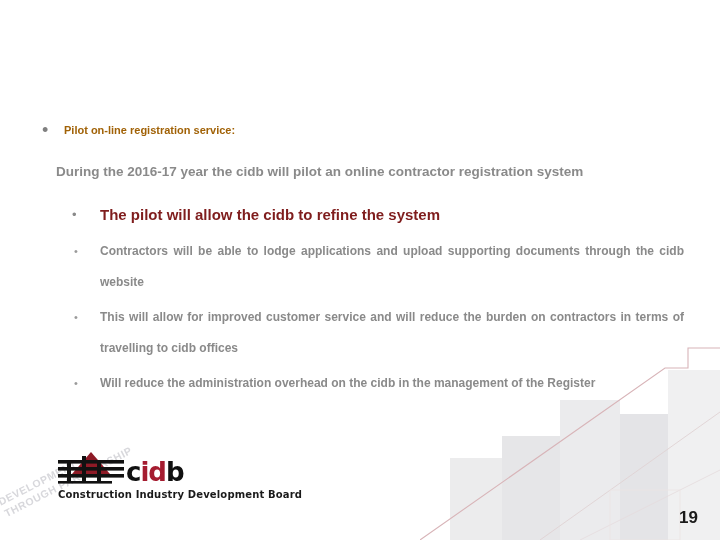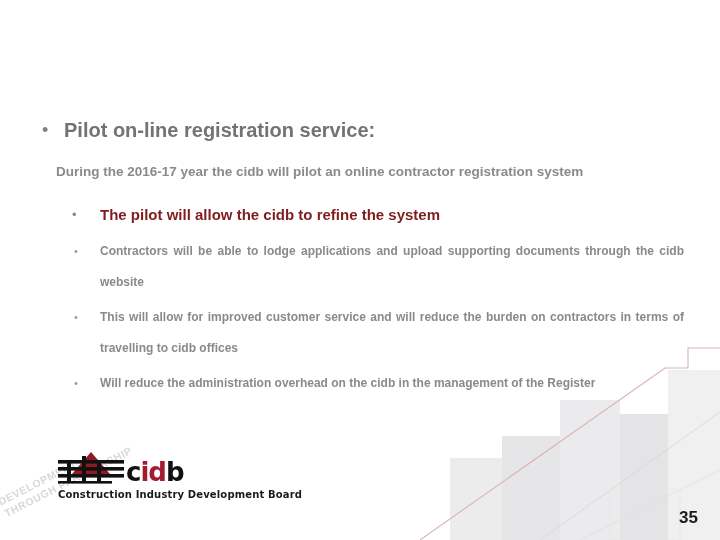--- a/index.html
+++ b/index.html
@@ -80,22 +80,22 @@
     flex: 0 0 28px;
     color: #808080;
     font-size: 18px;
     line-height: 24px;
     text-align: left;
     padding-left: 6px;
     box-sizing: border-box;
   }
   .lvl1 .txt {
     flex: 1;
-    color: #737373;
-    font-size: 20px;
+    color: #a16207;
+    font-size: 11px;
     font-weight: bold;
     line-height: 24px;
   }
 
   .lvl2 {
     margin: 0 0 12px 20px;
     color: #8a8a8a;
     font-size: 13.5px;
     font-weight: bold;
     line-height: 32px;
@@ -269,15 +269,15 @@
         <rect x="39" y="8" width="4" height="23" fill="#111111"></rect>
         <rect x="0" y="29" width="54" height="2.6" fill="#111111"></rect>
       </svg>
       <div class="logo-word">
         <span class="k">c</span><span class="r">id</span><span class="k">b</span>
       </div>
     </div>
     <div class="logo-sub">Construction Industry Development Board</div>
   </div>
 
-  <div class="pagenum">35</div>
+  <div class="pagenum">19</div>
 
 </div>
 
 </body></html>

